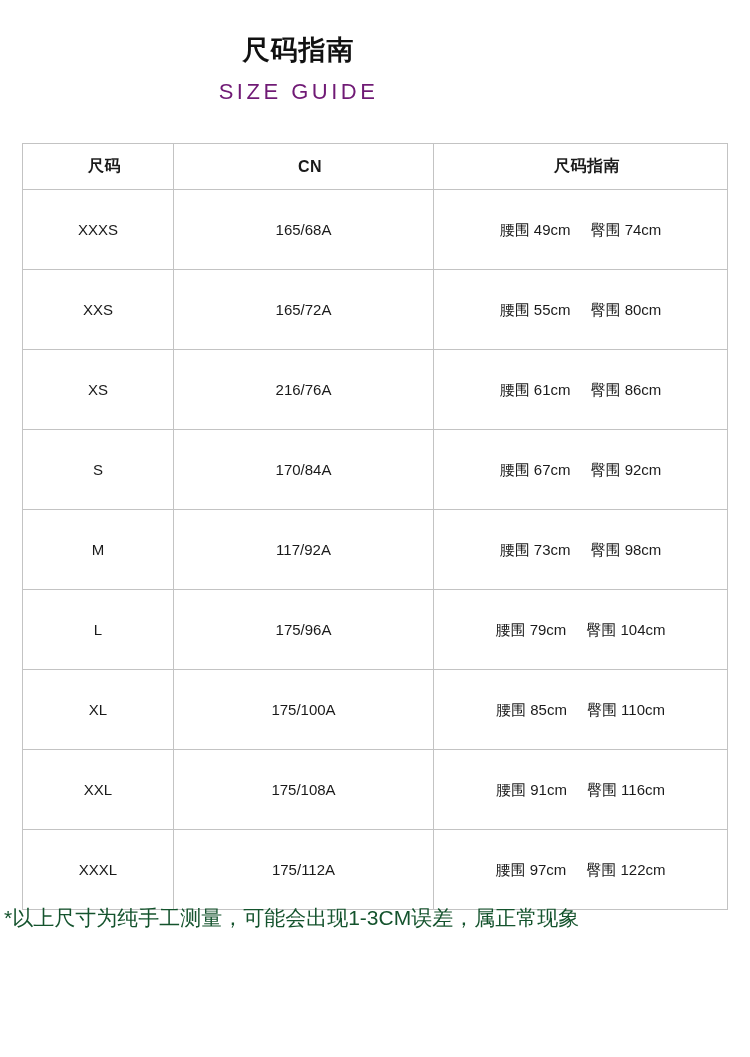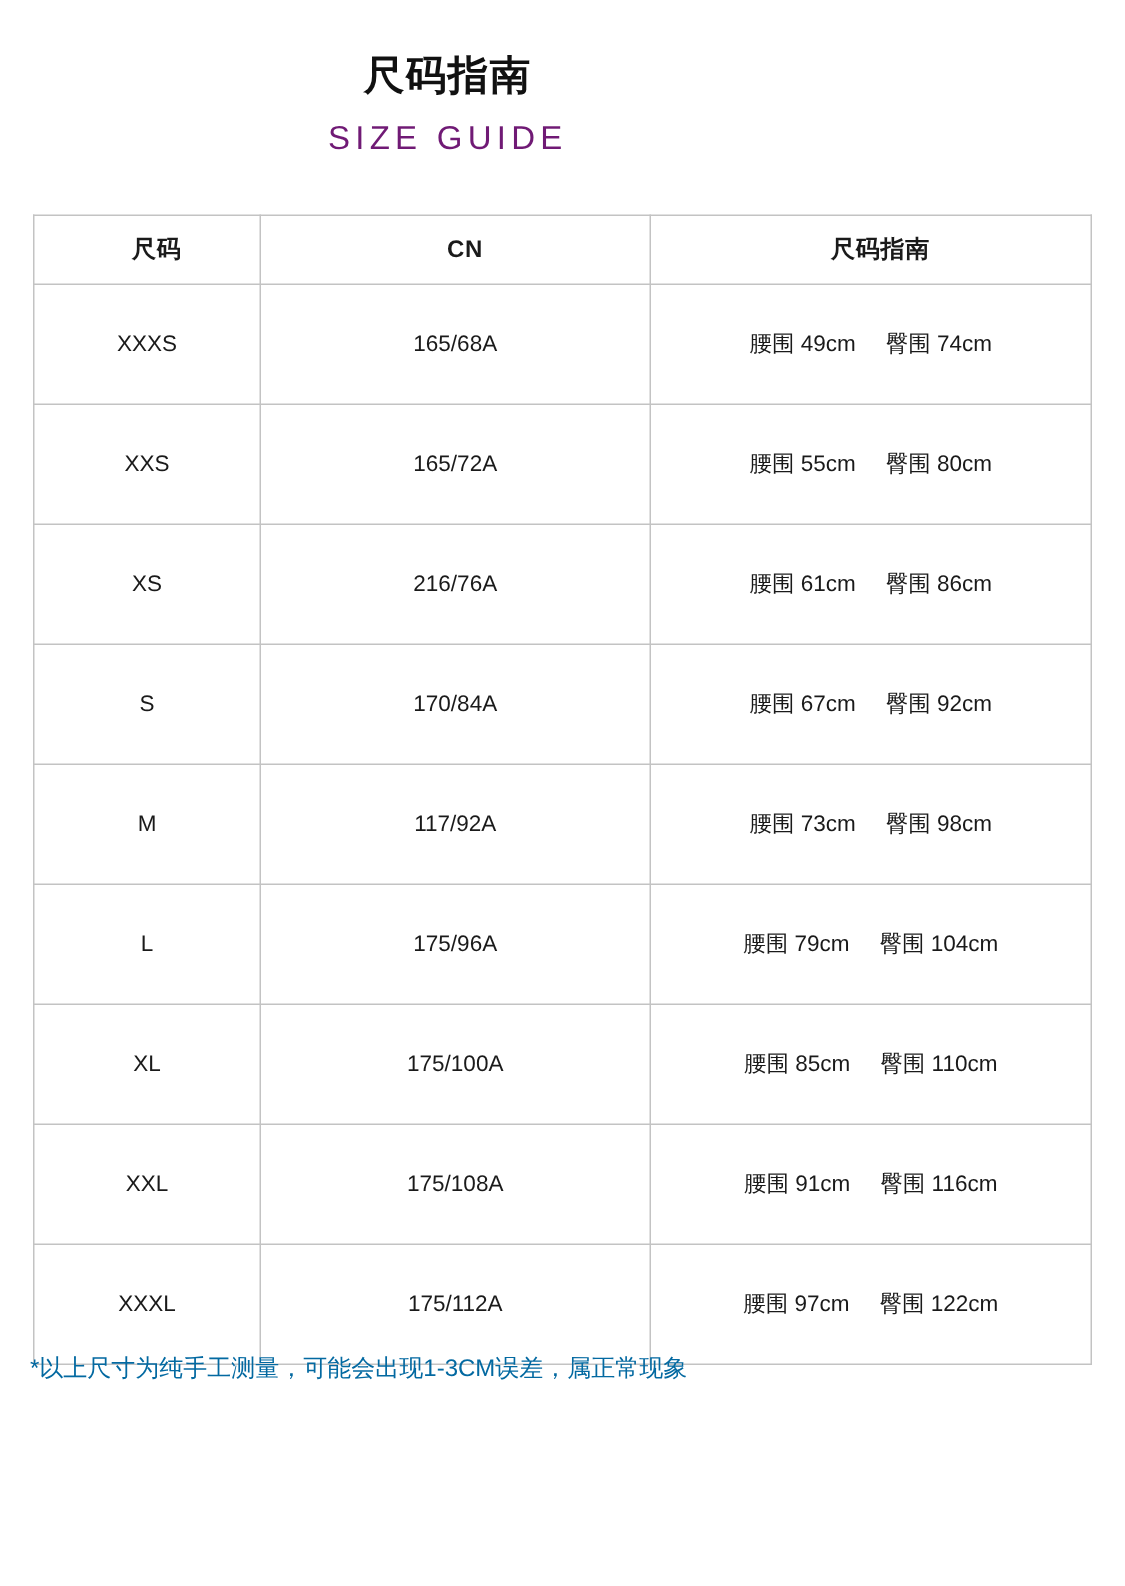--- a/index.html
+++ b/index.html
@@ -92,25 +92,25 @@
   }
   .detail-line {
     font-size: 15px;
     line-height: 1;
     white-space: nowrap;
   }
 
   
   .notes {
     position: absolute;
-    left: 20px;
+    left: 4px;
     top: 898px;
     width: 700px;
-    color: #0369a1;
-    font-size: 16px;
+    color: #14532d;
+    font-size: 21px;
     line-height: 1.9;
   }
   .note-line {
     white-space: normal;
   }
 </style>
 </head>
 <body>
 
 <div class="page">

